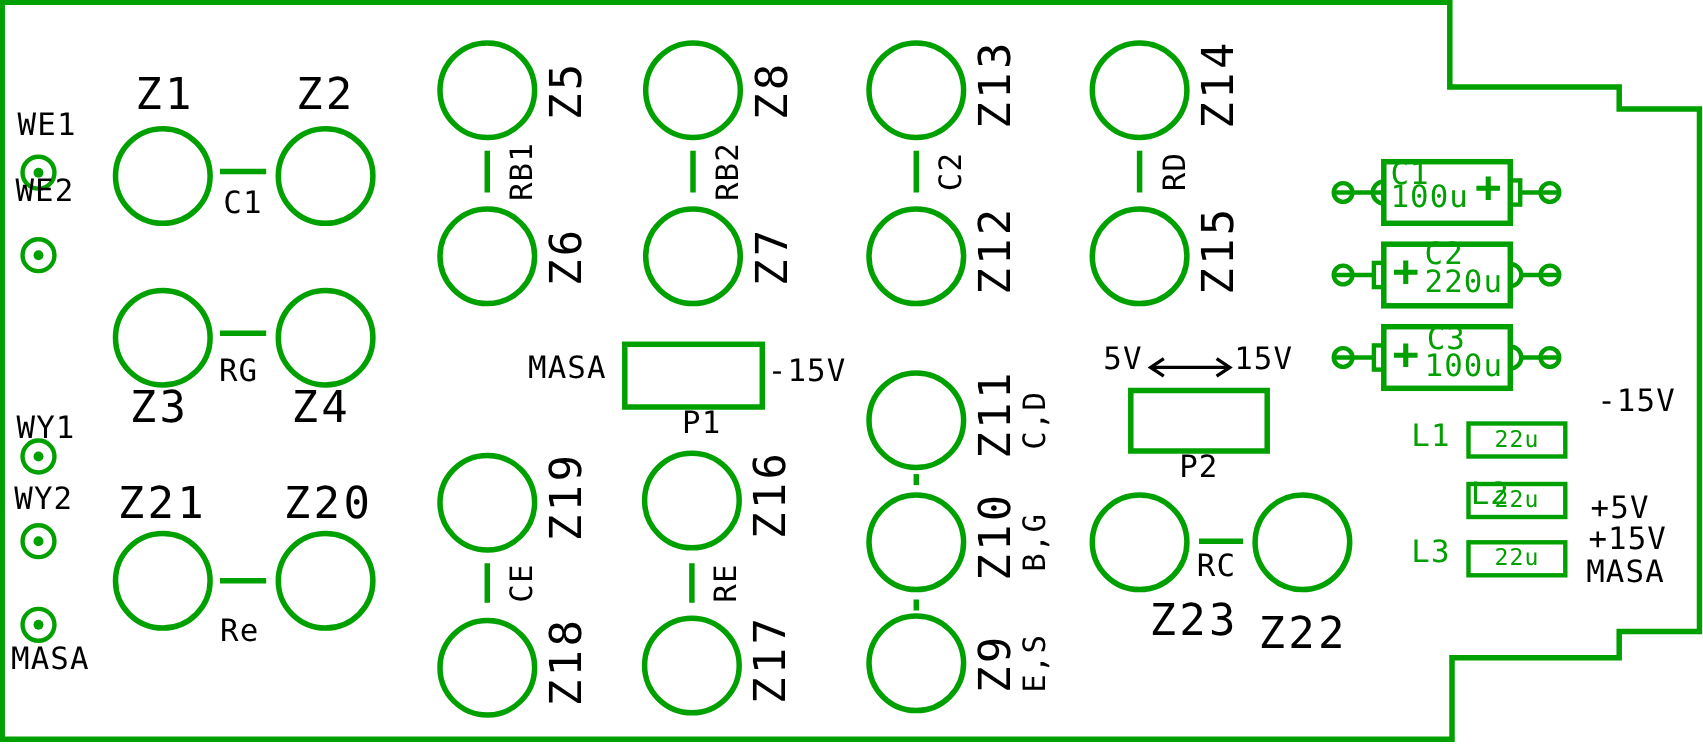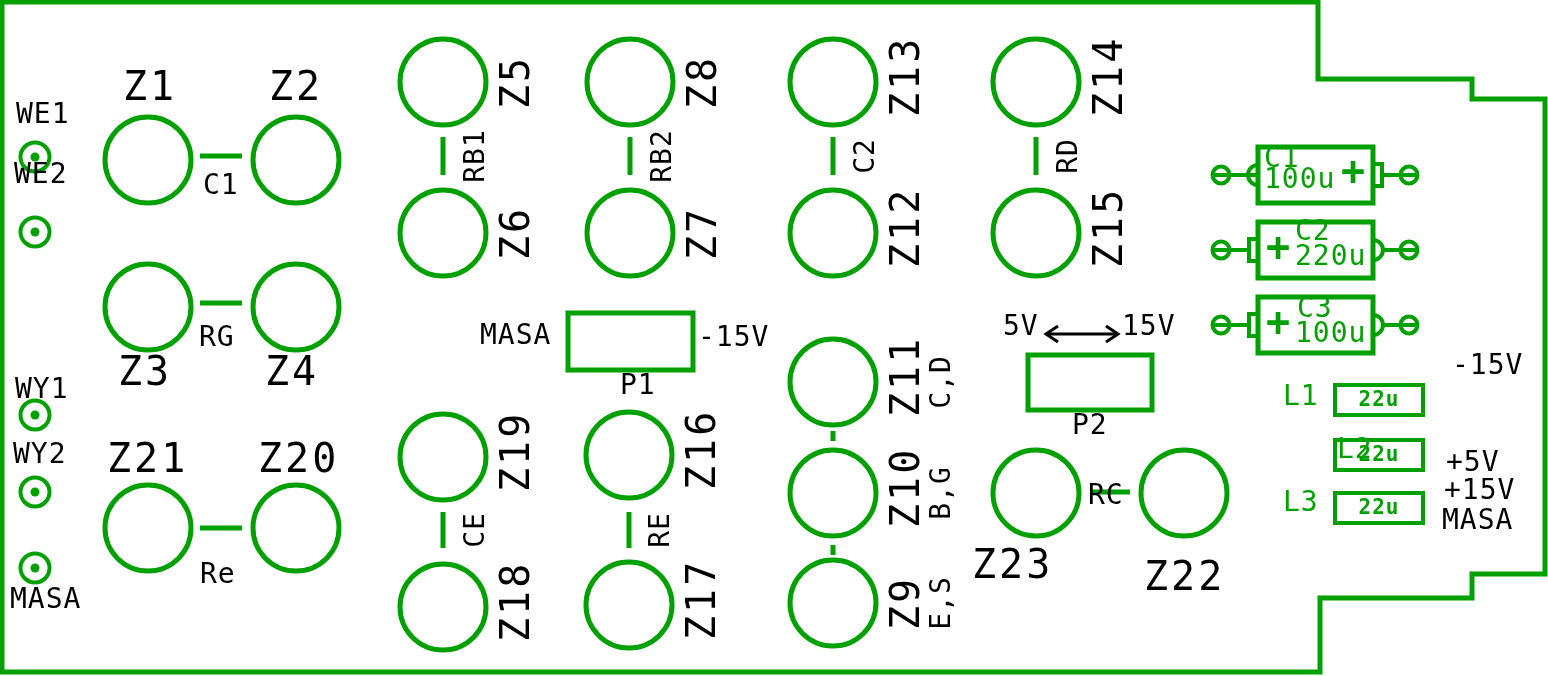--- a/index.html
+++ b/index.html
@@ -5,21 +5,21 @@
   html,body{margin:0;padding:0;background:#fff;}
   #board{position:relative;width:1548px;height:676px;background:#fff;overflow:hidden;}
   #geom{position:absolute;left:0;top:0;}
   .lbl{position:absolute;font-family:"DejaVu Sans Mono","Liberation Mono",monospace;color:#000;white-space:nowrap;line-height:1;}
   .big{font-size:40px;letter-spacing:3px;}
   .small{font-size:28px;letter-spacing:1px;}
   .vert{transform:rotate(-90deg);transform-origin:0 0;text-align:center;}
   .green{color:#00A000;}
   .capname{font-size:28px;letter-spacing:1px;}
   .plus{font-size:40px;font-weight:bold;text-align:center;}
-  .val22{font-size:21px;font-weight:bold;letter-spacing:1px;text-align:center;}
+  .val22{font-size:21px;font-weight:normal;letter-spacing:1px;text-align:center;}
 </style>
 </head>
 <body>
 
 <div id="board">
 
 <svg id="geom" width="1548" height="676" viewBox="0 0 1548 676">
   <g stroke="#00A000" fill="none">
     <polygon stroke-width="5" points="2,2 1318,2 1318,79 1472,79 1472,99 1545,99 1545,574 1472,574 1472,598 1320,598 1320,672 2,672"></polygon>
 
@@ -131,27 +131,27 @@
 <div class="lbl small" style="left:15px;top:375px">WY1</div>
 <div class="lbl small" style="left:13px;top:440px">WY2</div>
 <div class="lbl small" style="left:10px;top:585px">MASA</div>
 
 <div class="lbl big" style="left:123px;top:66px">Z1</div>
 <div class="lbl big" style="left:269px;top:66px">Z2</div>
 <div class="lbl big" style="left:118px;top:351px">Z3</div>
 <div class="lbl big" style="left:265px;top:351px">Z4</div>
 <div class="lbl big" style="left:107px;top:438px">Z21</div>
 <div class="lbl big" style="left:258px;top:438px">Z20</div>
-<div class="lbl big" style="left:972px;top:544px">Z23</div>
+<div class="lbl big" style="left:1045px;top:544px">Z23</div>
 <div class="lbl big" style="left:1144px;top:556px">Z22</div>
 
 <div class="lbl small" style="left:203px;top:171px">C1</div>
 <div class="lbl small" style="left:199px;top:323px">RG</div>
 <div class="lbl small" style="left:200px;top:560px">Re</div>
-<div class="lbl small" style="left:1088px;top:481px">RC</div>
+<div class="lbl small" style="left:1088px;top:501px">RC</div>
 
 <div class="lbl big vert" style="left:495px;top:117px;width:70px">Z5</div>
 <div class="lbl big vert" style="left:495px;top:268px;width:70px">Z6</div>
 <div class="lbl big vert" style="left:682px;top:117px;width:70px">Z8</div>
 <div class="lbl big vert" style="left:682px;top:268px;width:70px">Z7</div>
 <div class="lbl big vert" style="left:885px;top:117px;width:70px">Z13</div>
 <div class="lbl big vert" style="left:885px;top:268px;width:70px">Z12</div>
 <div class="lbl big vert" style="left:1088px;top:117px;width:70px">Z14</div>
 <div class="lbl big vert" style="left:1088px;top:268px;width:70px">Z15</div>
 <div class="lbl big vert" style="left:495px;top:492px;width:70px">Z19</div>

